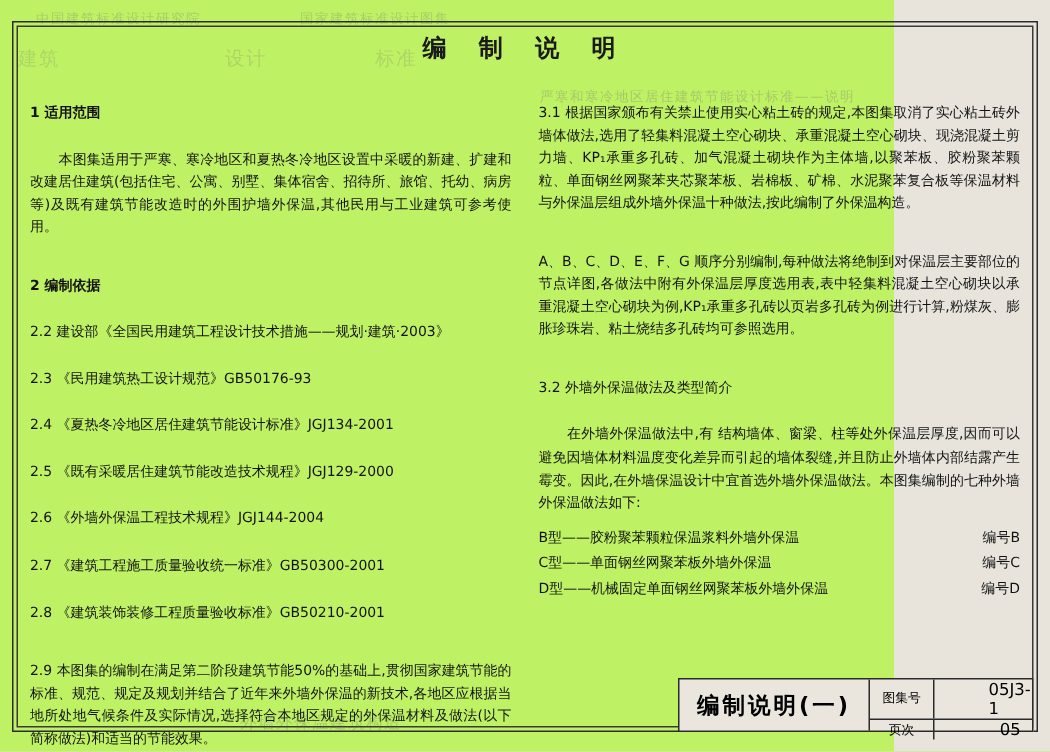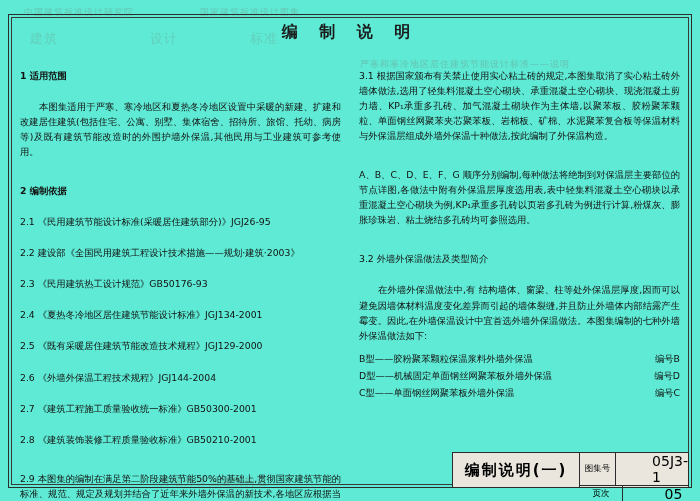--- a/index.html
+++ b/index.html
@@ -8,36 +8,36 @@
   }
   body {
     width: 700px;
     height: 501px;
     background: #e8e4dc;
     font-family: "DejaVu Sans", "Liberation Sans", sans-serif;
     overflow: hidden;
   }
   .page {
     position: relative;
-    width: 700px;
+    width: 596px;
     height: 501px;
-    background: #5eead4;
+    background: #bef264;
   }
   
   .bleed {
     position: absolute;
     color: rgba(120,115,105,0.30);
     font-size: 9px;
     letter-spacing: 1px;
     white-space: nowrap;
     font-family: "DejaVu Sans", "Liberation Sans", sans-serif;
   }
   .bleed-1 { top: 6px; left: 24px; }
   .bleed-2 { top: 6px; left: 200px; }
-  .bleed-3 { top: 30px; left: 30px; font-size: 13px; color: rgba(120,115,105,0.22); }
+  .bleed-3 { top: 30px; left: 12px; font-size: 13px; color: rgba(120,115,105,0.22); }
   .bleed-4 { top: 30px; left: 150px; font-size: 13px; color: rgba(120,115,105,0.22); }
   .bleed-5 { top: 30px; left: 250px; font-size: 13px; color: rgba(120,115,105,0.22); }
   .bleed-6 { top: 58px; left: 360px; color: rgba(120,115,105,0.33); }
   .bleed-7 { top: 474px; left: 160px; font-size: 11px; color: rgba(120,115,105,0.30); }
 
   .frame {
     position: absolute;
     left: 8px;
     top: 14px;
     width: 684px;
@@ -147,21 +147,21 @@
     align-items: center;
     justify-content: center;
     font-size: 8.5px;
     border-right: 1px solid #2b2b2b;
   }
   .tb-val {
     flex: 1;
     display: flex;
     align-items: center;
     justify-content: center;
-    font-size: 14px;
+    font-size: 11px;
   }
 </style>
 </head>
 <body>
 
 <div class="page">
 
   <div class="bleed bleed-1">中国建筑标准设计研究院</div>
   <div class="bleed bleed-2">国家建筑标准设计图集</div>
   <div class="bleed bleed-3">建筑</div>
@@ -175,21 +175,20 @@
 
   <div class="doc-title">编 制 说 明</div>
 
   <div class="columns">
 
     <div class="col">
       <p class="heading">1 适用范围</p>
       <p class="indent">本图集适用于严寒、寒冷地区和夏热冬冷地区设置中采暖的新建、扩建和改建居住建筑(包括住宅、公寓、别墅、集体宿舍、招待所、旅馆、托幼、病房等)及既有建筑节能改造时的外围护墙外保温,其他民用与工业建筑可参考使用。</p>
       <div class="gap"></div>
       <p class="heading">2 编制依据</p>
-      <p class="sub">2.1 《民用建筑节能设计标准(采暖居住建筑部分)》JGJ26-95</p>
       <p class="sub">2.2 建设部《全国民用建筑工程设计技术措施——规划·建筑·2003》</p>
       <p class="sub">2.3 《民用建筑热工设计规范》GB50176-93</p>
       <p class="sub">2.4 《夏热冬冷地区居住建筑节能设计标准》JGJ134-2001</p>
       <p class="sub">2.5 《既有采暖居住建筑节能改造技术规程》JGJ129-2000</p>
       <p class="sub">2.6 《外墙外保温工程技术规程》JGJ144-2004</p>
       <p class="sub">2.7 《建筑工程施工质量验收统一标准》GB50300-2001</p>
       <p class="sub">2.8 《建筑装饰装修工程质量验收标准》GB50210-2001</p>
       <div class="gap"></div>
       <p>2.9 本图集的编制在满足第二阶段建筑节能50%的基础上,贯彻国家建筑节能的标准、规范、规定及规划并结合了近年来外墙外保温的新技术,各地区应根据当地所处地气候条件及实际情况,选择符合本地区规定的外保温材料及做法(以下简称做法)和适当的节能效果。</p>
       <div class="gap"></div>
@@ -202,26 +201,26 @@
       <p>A、B、C、D、E、F、G 顺序分别编制,每种做法将绝制到对保温层主要部位的节点详图,各做法中附有外保温层厚度选用表,表中轻集料混凝土空心砌块以承重混凝土空心砌块为例,KP₁承重多孔砖以页岩多孔砖为例进行计算,粉煤灰、膨胀珍珠岩、粘土烧结多孔砖均可参照选用。</p>
       <div class="gap"></div>
       <p>3.2 外墙外保温做法及类型简介</p>
       <p class="indent">在外墙外保温做法中,有 结构墙体、窗梁、柱等处外保温层厚度,因而可以避免因墙体材料温度变化差异而引起的墙体裂缝,并且防止外墙体内部结露产生霉变。因此,在外墙保温设计中宜首选外墙外保温做法。本图集编制的七种外墙外保温做法如下:</p>
       <div class="gap"></div>
       <div class="listline">
         <span class="lbl">B型——胶粉聚苯颗粒保温浆料外墙外保温</span>
         <span class="code">编号B</span>
       </div>
       <div class="listline">
+        <span class="lbl">C型——单面钢丝网聚苯板外墙外保温</span>
+        <span class="code">编号C</span>
+      </div>
+      <div class="listline">
         <span class="lbl">D型——机械固定单面钢丝网聚苯板外墙外保温</span>
         <span class="code">编号D</span>
-      </div>
-      <div class="listline">
-        <span class="lbl">C型——单面钢丝网聚苯板外墙外保温</span>
-        <span class="code">编号C</span>
       </div>
     </div>
 
   </div>
 
   <div class="titleblock">
     <div class="tb-left">编制说明(一)</div>
     <div class="tb-right">
       <div class="tb-row">
         <div class="tb-key">图集号</div>

